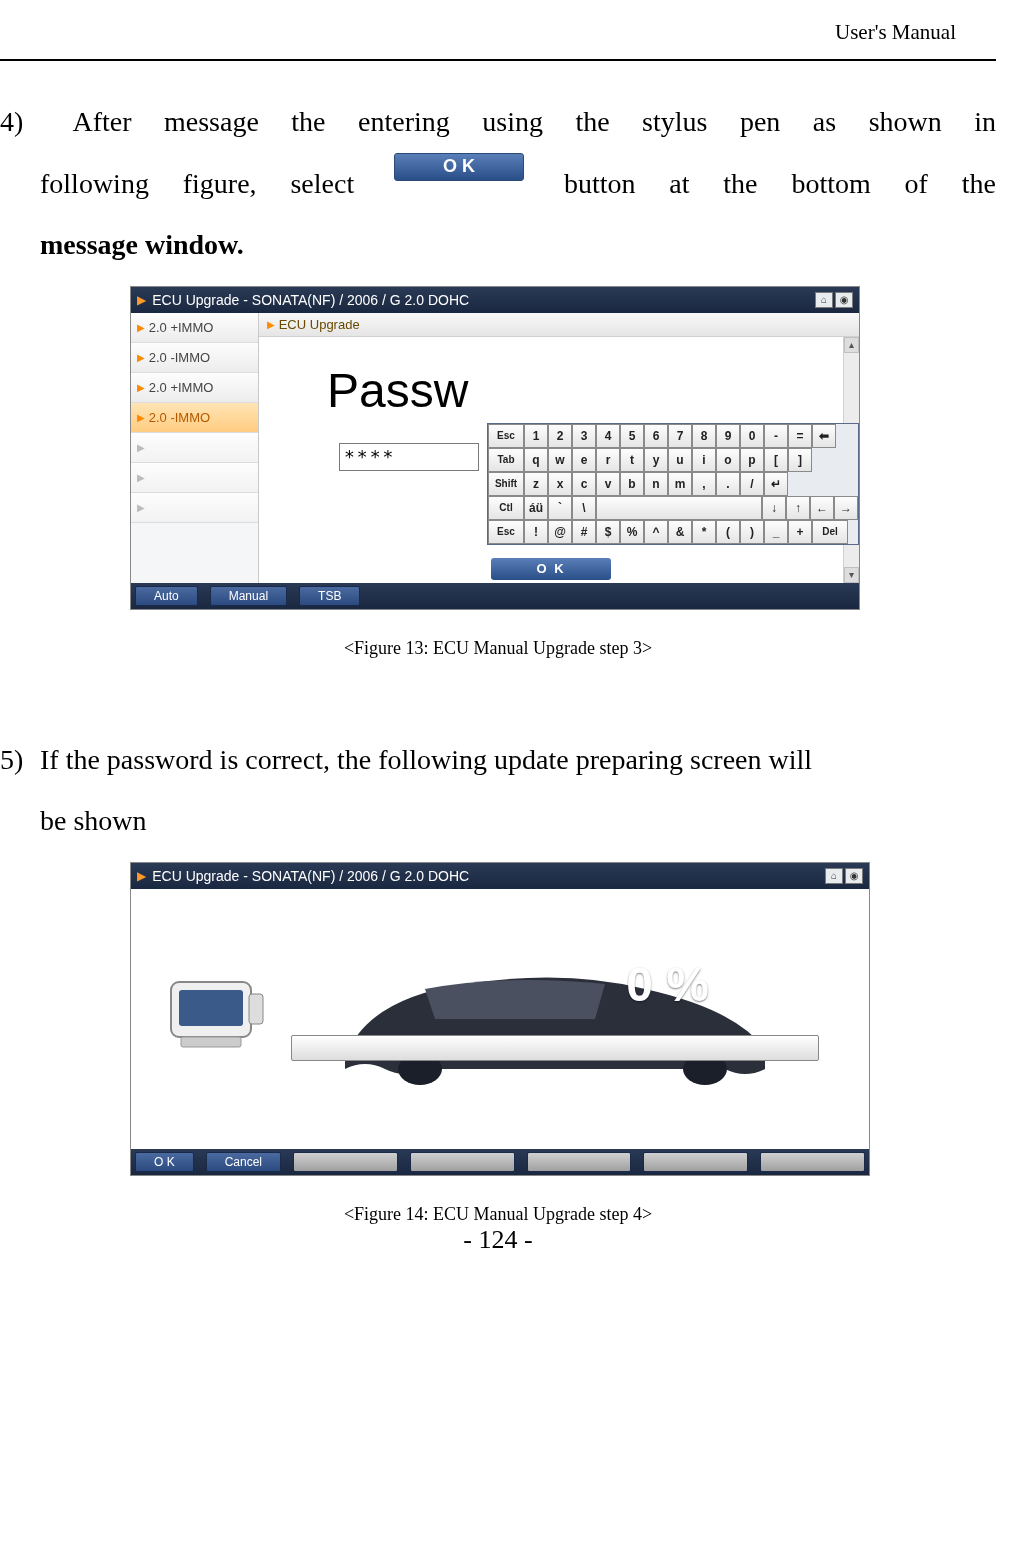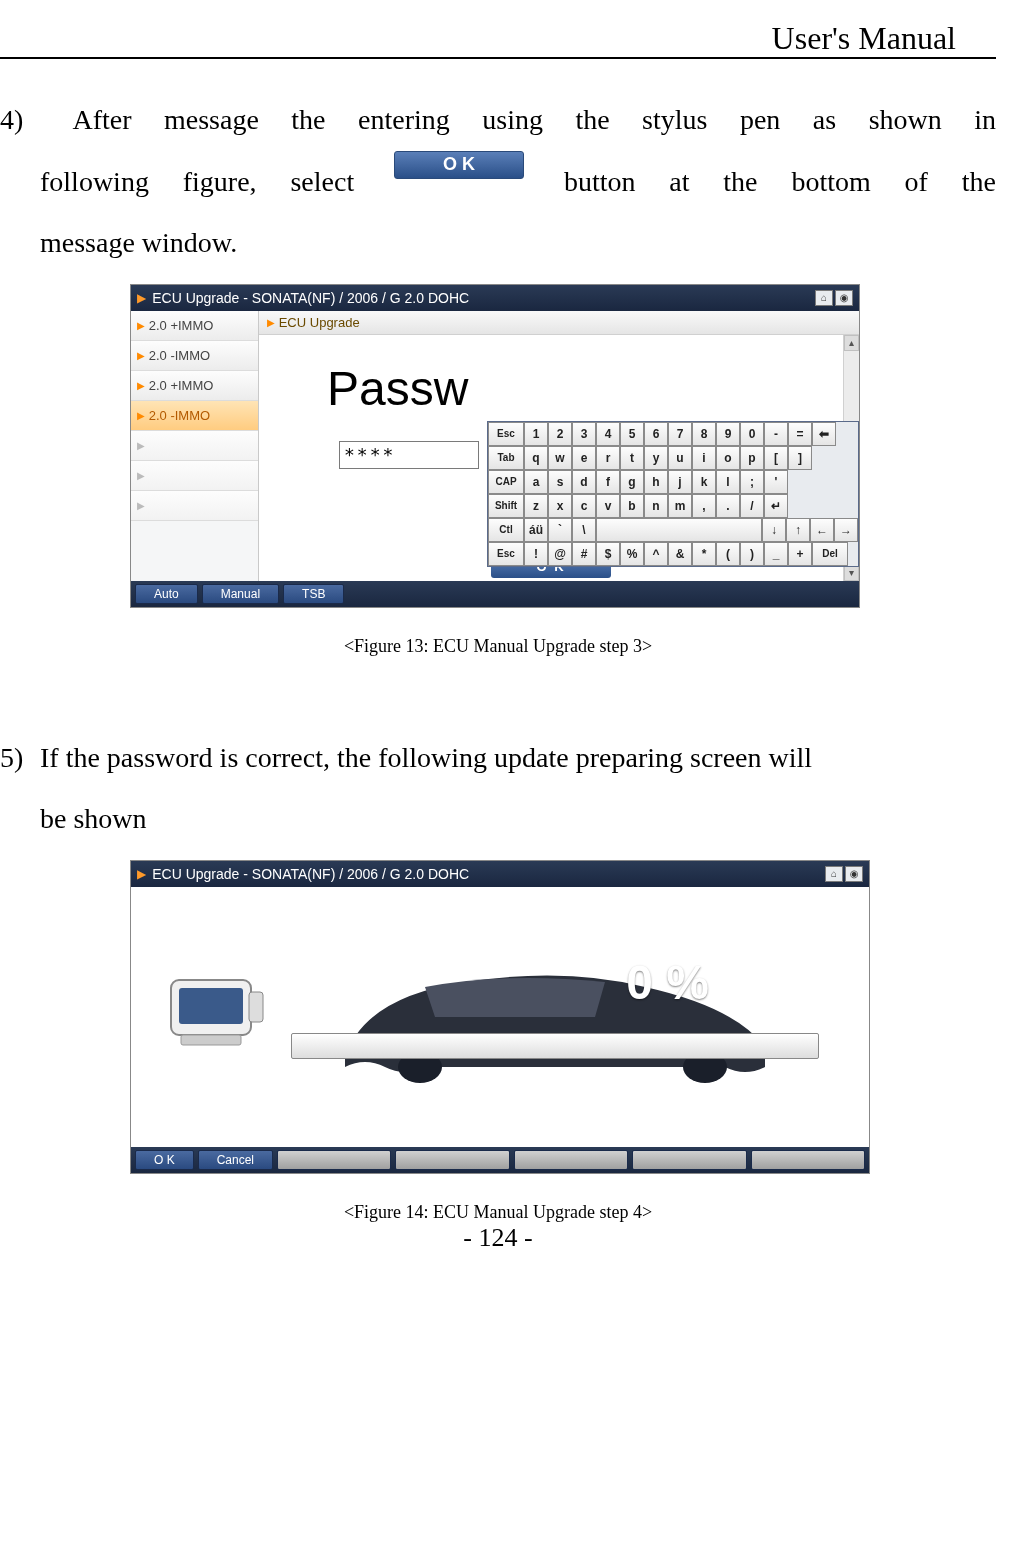--- a/index.html
+++ b/index.html
@@ -7,22 +7,22 @@
     font-family: "Times New Roman", serif;
     background: #fff;
     color: #000;
     width: 1016px;
     margin: 0 auto;
     padding: 10px 20px 0 0;
   }
   .header {
     display: flex;
     justify-content: flex-end;
-    padding: 10px 40px 0 0;
-    font-size: 32px;
+    padding: 10px 40px 14px 0;
+    font-size: 21px;
   }
   .hr-top { height: 2px; background: #000; margin: 0 0 30px 0; }
   .page-content { padding: 0 0 0 0; }
   .step {
     font-size: 28px;
     line-height: 2.2;
     margin-bottom: 10px;
   }
   .inline-ok {
     display: inline-flex;
@@ -197,21 +197,21 @@
     display:flex;align-items:center;justify-content:center;
     border-radius:3px;
     font-size: 13px;
     letter-spacing: 2px;
   }
   .bottombar {
     height: 26px;
     background: linear-gradient(#2a3a55,#1a2740);
     display: flex;
     align-items: center;
-    gap: 4px;
+    gap: 12px;
     padding: 0 4px;
   }
   .bottombar .btn {
     height: 20px;
     background: linear-gradient(#4a6aa0,#2a4a80);
     color: #fff;
     font-size: 12px;
     border: 1px solid #1a2a4a;
     border-radius: 2px;
     padding: 0 18px;
@@ -310,21 +310,21 @@
       <span>figure,</span>
       <span>select</span>
       <span class="inline-ok">O K</span>
       <span>button</span>
       <span>at</span>
       <span>the</span>
       <span>bottom</span>
       <span>of</span>
       <span>the</span>
     </div>
-    <div style="padding-left:40px;">message window.</div>
+    <div style="padding-left:40px;font-weight:bold;">message window.</div>
   </div>
 
   <div class="shot">
     <div class="titlebar">
       <span class="tri">▶</span>
       <span>ECU Upgrade - SONATA(NF) / 2006 / G 2.0 DOHC</span>
       <div class="icons">
         <div class="ico">⌂</div>
         <div class="ico">◉</div>
       </div>
@@ -395,34 +395,20 @@
             <div class="k">t</div>
             <div class="k">y</div>
             <div class="k">u</div>
             <div class="k">i</div>
             <div class="k">o</div>
             <div class="k">p</div>
             <div class="k">[</div>
             <div class="k">]</div>
           </div>
           <div class="kb-row">
-            <div class="k wide">CAP</div>
-            <div class="k">a</div>
-            <div class="k">s</div>
-            <div class="k">d</div>
-            <div class="k">f</div>
-            <div class="k">g</div>
-            <div class="k">h</div>
-            <div class="k">j</div>
-            <div class="k">k</div>
-            <div class="k">l</div>
-            <div class="k">;</div>
-            <div class="k">'</div>
-          </div>
-          <div class="kb-row">
             <div class="k wide">Shift</div>
             <div class="k">z</div>
             <div class="k">x</div>
             <div class="k">c</div>
             <div class="k">v</div>
             <div class="k">b</div>
             <div class="k">n</div>
             <div class="k">m</div>
             <div class="k">,</div>
             <div class="k">.</div>

